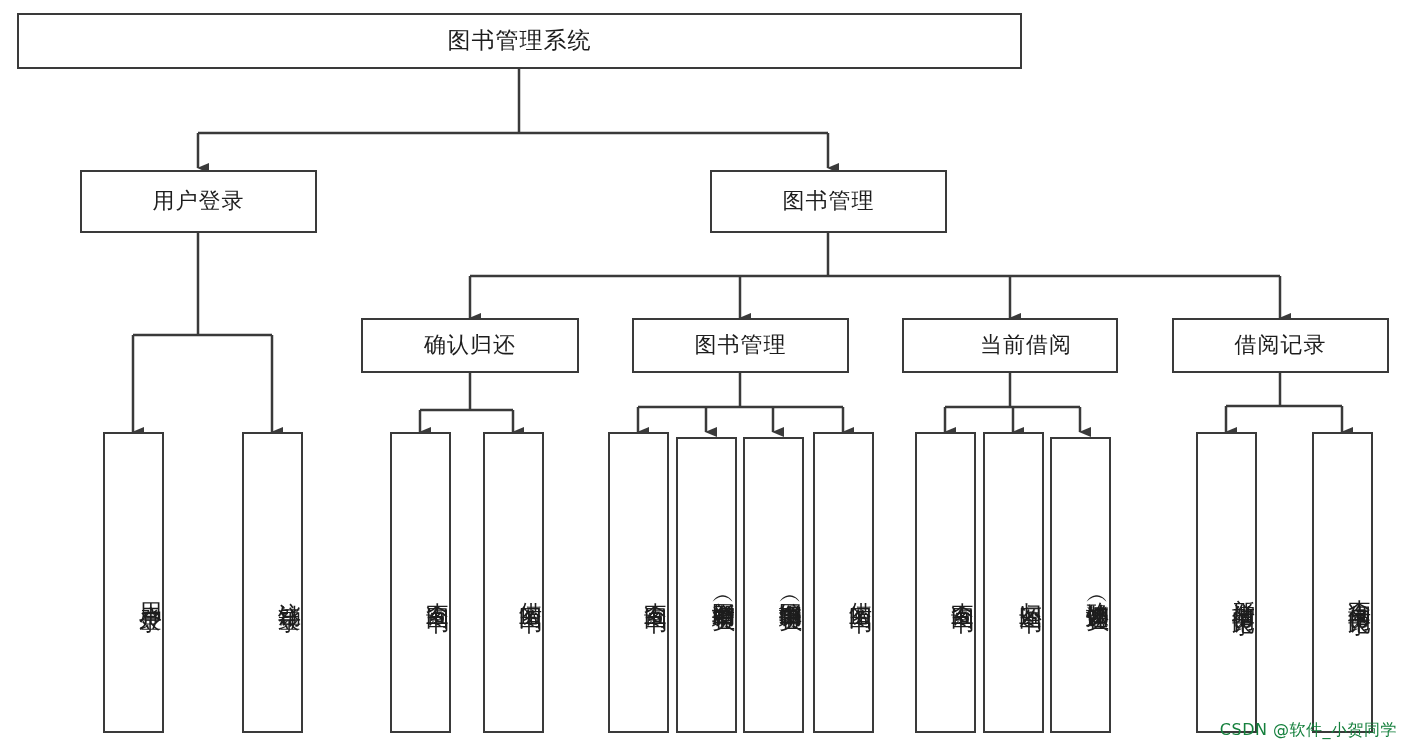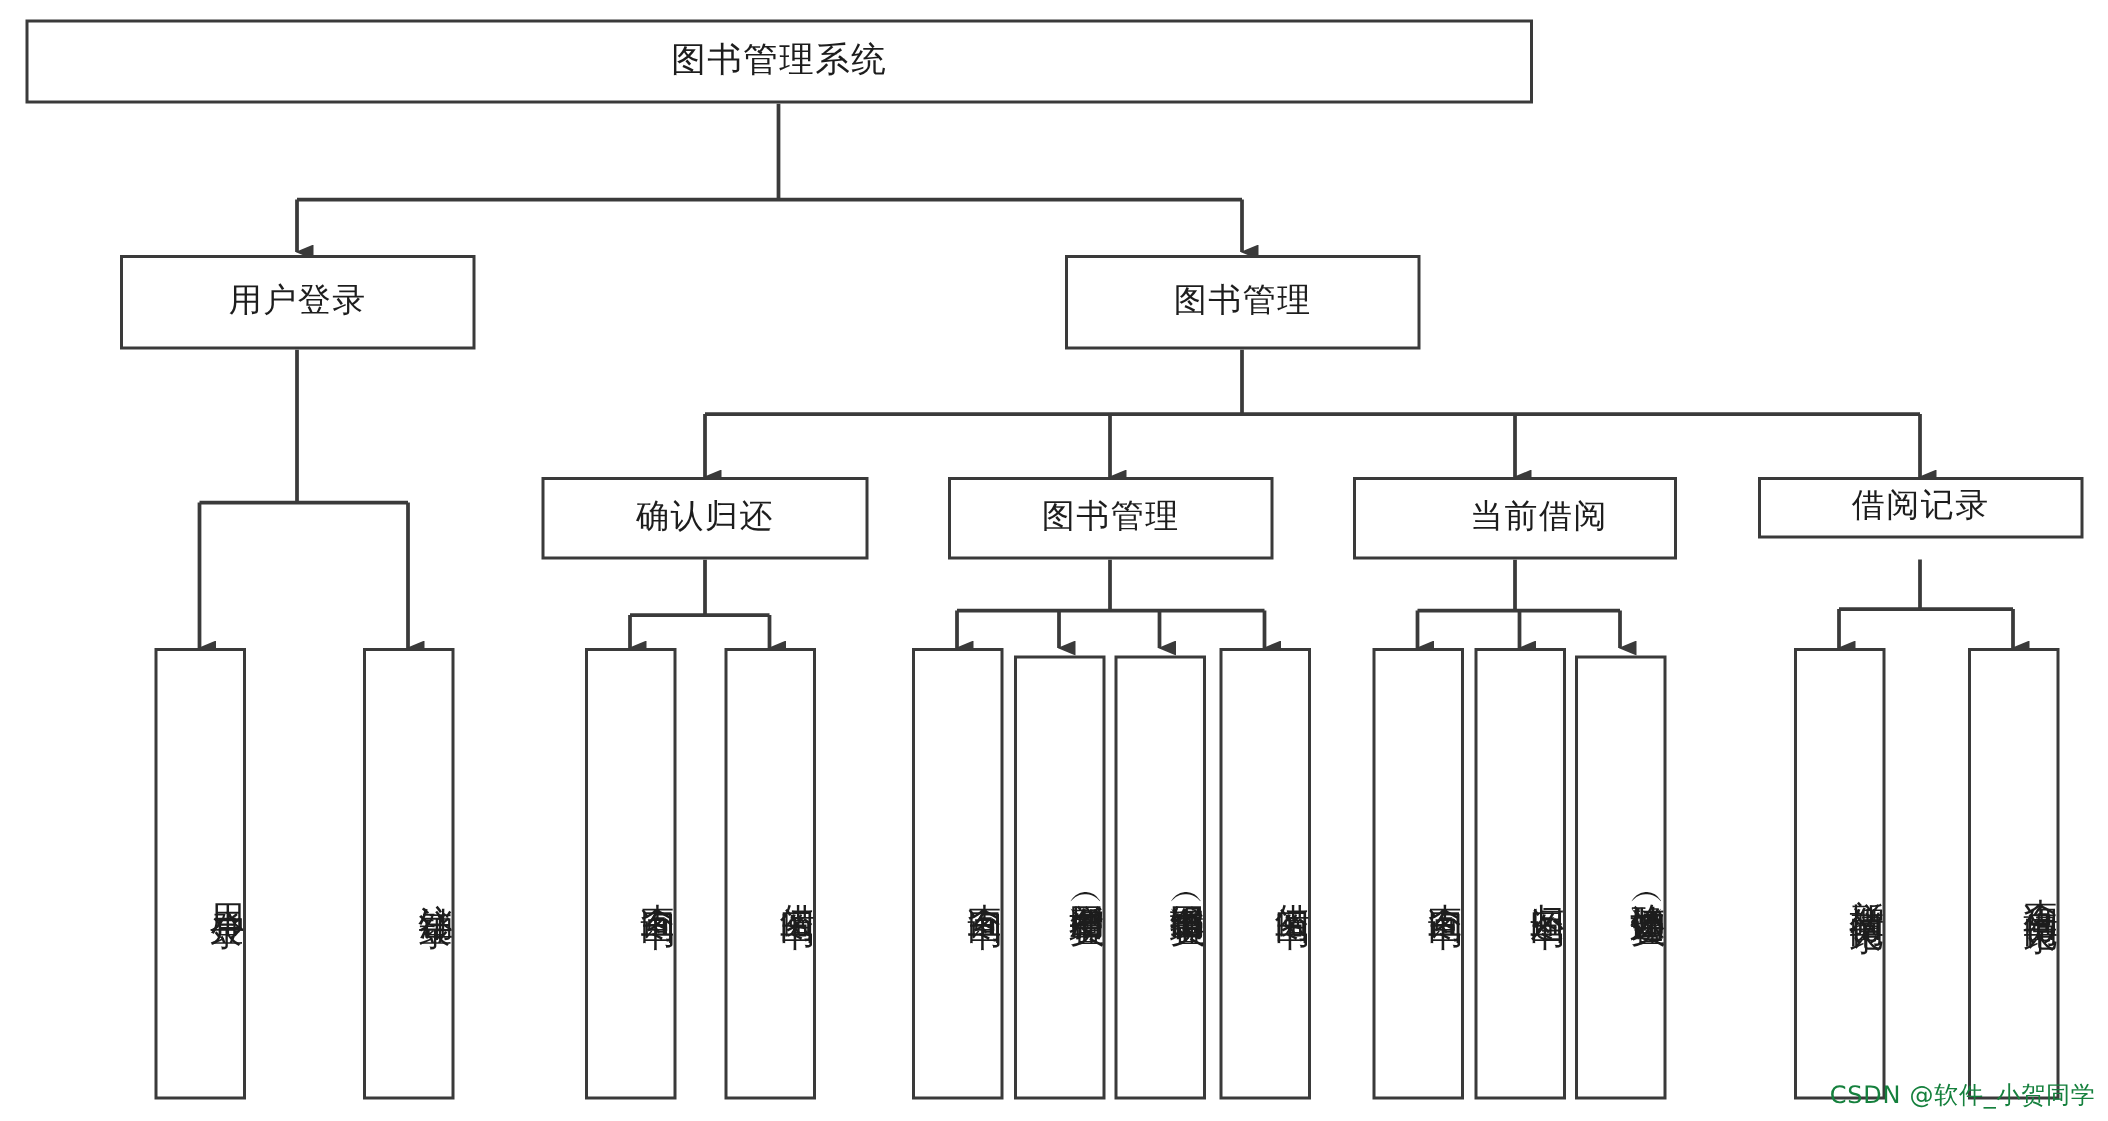--- a/index.html
+++ b/index.html
@@ -127,21 +127,21 @@
   <div class="node h" style="left:80px; top:170px; width:237px; height:63px;">用户登录</div>
 
   <div class="node h" style="left:710px; top:170px; width:237px; height:63px;">图书管理</div>
 
   <div class="node h" style="left:361px; top:318px; width:218px; height:55px;">确认归还</div>
 
   <div class="node h" style="left:632px; top:318px; width:217px; height:55px;">图书管理</div>
 
   <div class="node h" style="left:902px; top:318px; width:216px; height:55px;padding-left:32px;">当前借阅</div>
 
-  <div class="node h" style="left:1172px; top:318px; width:217px; height:41px;">借阅记录</div>
+  <div class="node h" style="left:1172px; top:318px; width:217px; height:55px;">借阅记录</div>
 
   <div class="node v" style="left:103px; top:432px; width:61px; height:301px;">用户登录</div>
 
   <div class="node v" style="left:242px; top:432px; width:61px; height:301px;">注销登录</div>
 
   <div class="node v" style="left:390px; top:432px; width:61px; height:301px;">查询图书</div>
 
   <div class="node v" style="left:483px; top:432px; width:61px; height:301px;">借阅图书</div>
 
   <div class="node v" style="left:608px; top:432px; width:61px; height:301px;">查询图书</div>

